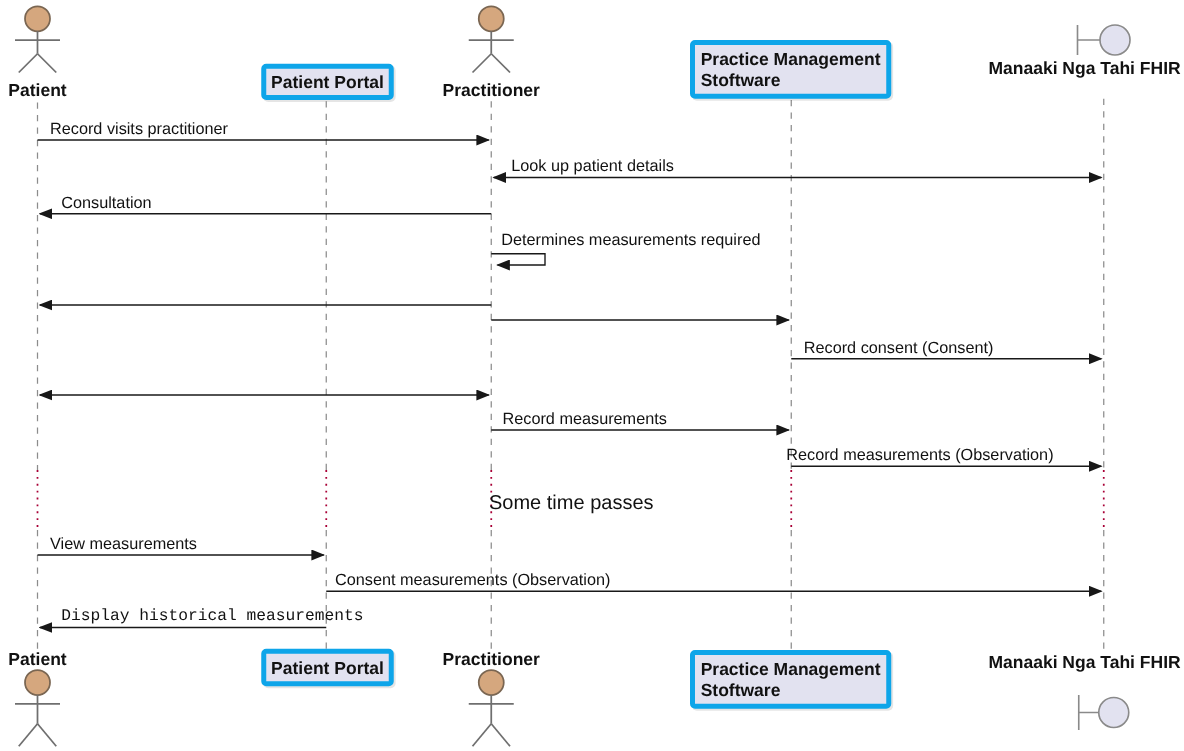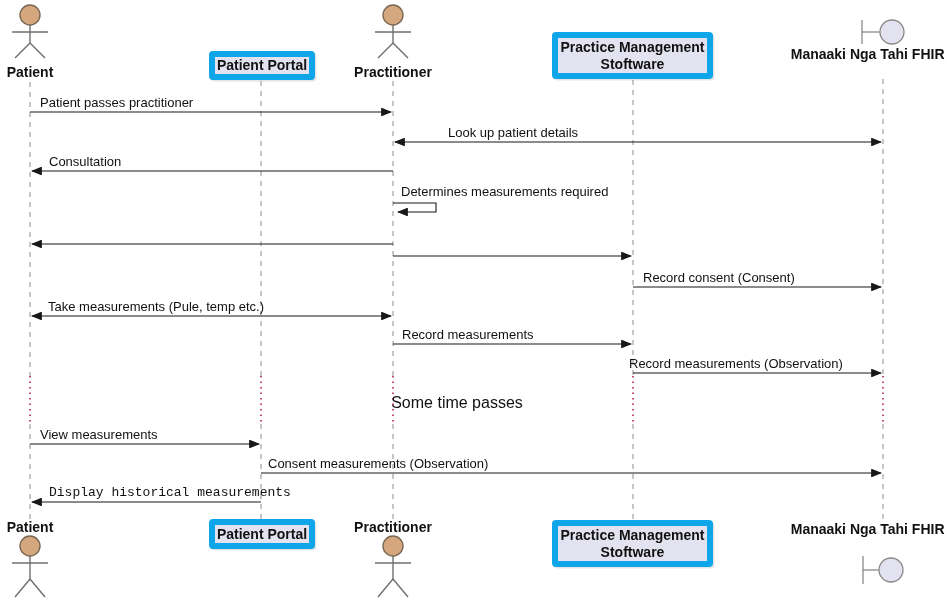--- a/index.html
+++ b/index.html
@@ -19,25 +19,25 @@
     position:absolute;font-size:16px;line-height:13px;white-space:nowrap;
     transform:translateX(-50%);color:#111;
   }
   .participant-label{
     position:absolute;font-size:14px;line-height:15px;font-weight:700;
     white-space:nowrap;transform:translateX(-50%);text-align:center;color:#111;
   }
   .participant-box{
     position:absolute;
     background:#E2E2F0;
-    border:6px solid #0ea5e9;
+    border:4px solid #0ea5e9;
     border-radius:4px;
     box-shadow:1.5px 1.5px 0 rgba(0,0,0,0.10);
     display:flex;align-items:center;justify-content:center;
-    font-size:14px;line-height:17px;font-weight:700;text-align:center;
+    font-size:14px;line-height:17px;font-weight:700;text-align:left;
     color:#111;box-sizing:border-box;white-space:pre-line;
   }
 </style>
 </head>
 <body>
 
 <div id="stage">
 
   <svg id="wires" viewBox="0 0 947 601">
     <defs>
@@ -127,26 +127,25 @@
   </svg>
 
   <div class="participant-label" style="left:30px;top:65px;">Patient</div>
   <div class="participant-box" style="left:209px;top:51px;width:106px;height:29px;">Patient Portal</div>
   <div class="participant-label" style="left:393px;top:65px;">Practitioner</div>
   <div class="participant-box" style="left:552px;top:32px;width:161px;height:47px;">Practice Management
 Stoftware</div>
   <div class="participant-label" style="left:881px;top:47px;">Manaaki Nga Tahi
 FHIR API</div>
 
-  <div class="msg-label" style="left:40px;top:95px;">Patient passes practitioner</div>
-  <div class="msg-label" style="left:409px;top:125px;margin-left:39px;">Look up patient details</div>
+  <div class="msg-label" style="left:40px;top:95px;">Record visits practitioner</div>
+  <div class="msg-label" style="left:409px;top:125px;">Look up patient details</div>
   <div class="msg-label" style="left:49px;top:154px;">Consultation</div>
   <div class="msg-label" style="left:401px;top:184px;">Determines measurements required</div>
   <div class="msg-label" style="left:643px;top:270px;">Record consent (Consent)</div>
-  <div class="msg-label" style="left:48px;top:299px;">Take measurements (Pule, temp etc.)</div>
   <div class="msg-label" style="left:402px;top:327px;">Record measurements</div>
   <div class="msg-label" style="left:629px;top:356px;">Record measurements (Observation)</div>
   <div class="delay-label" style="left:457px;top:396px;">Some time passes</div>
   <div class="msg-label" style="left:40px;top:427px;">View measurements</div>
   <div class="msg-label" style="left:268px;top:456px;">Consent measurements (Observation)</div>
   <div class="msg-label" style="left:49px;top:485px;font-family:Liberation Mono, monospace;">Display historical measurements</div>
 
   <div class="participant-label" style="left:30px;top:520px;">Patient</div>
   <div class="participant-box" style="left:209px;top:519px;width:106px;height:30px;">Patient Portal</div>
   <div class="participant-label" style="left:393px;top:520px;">Practitioner</div>

